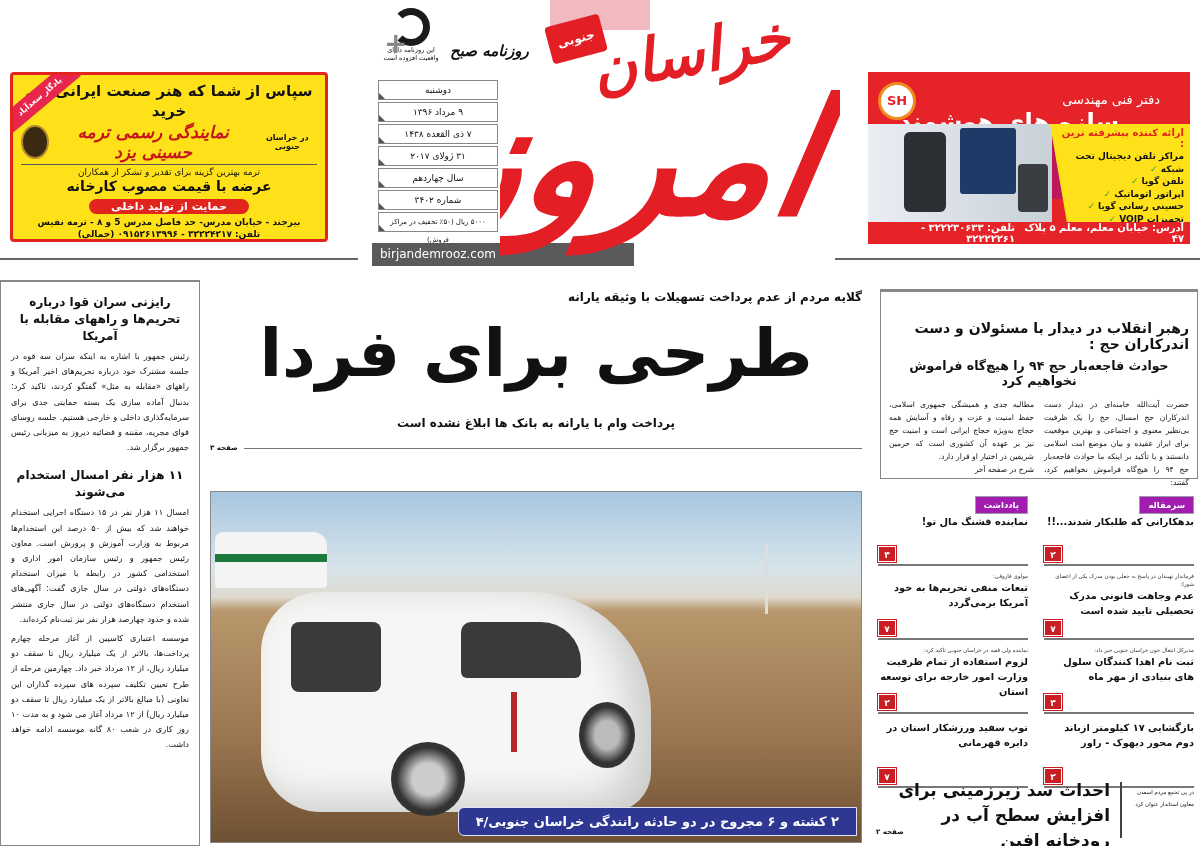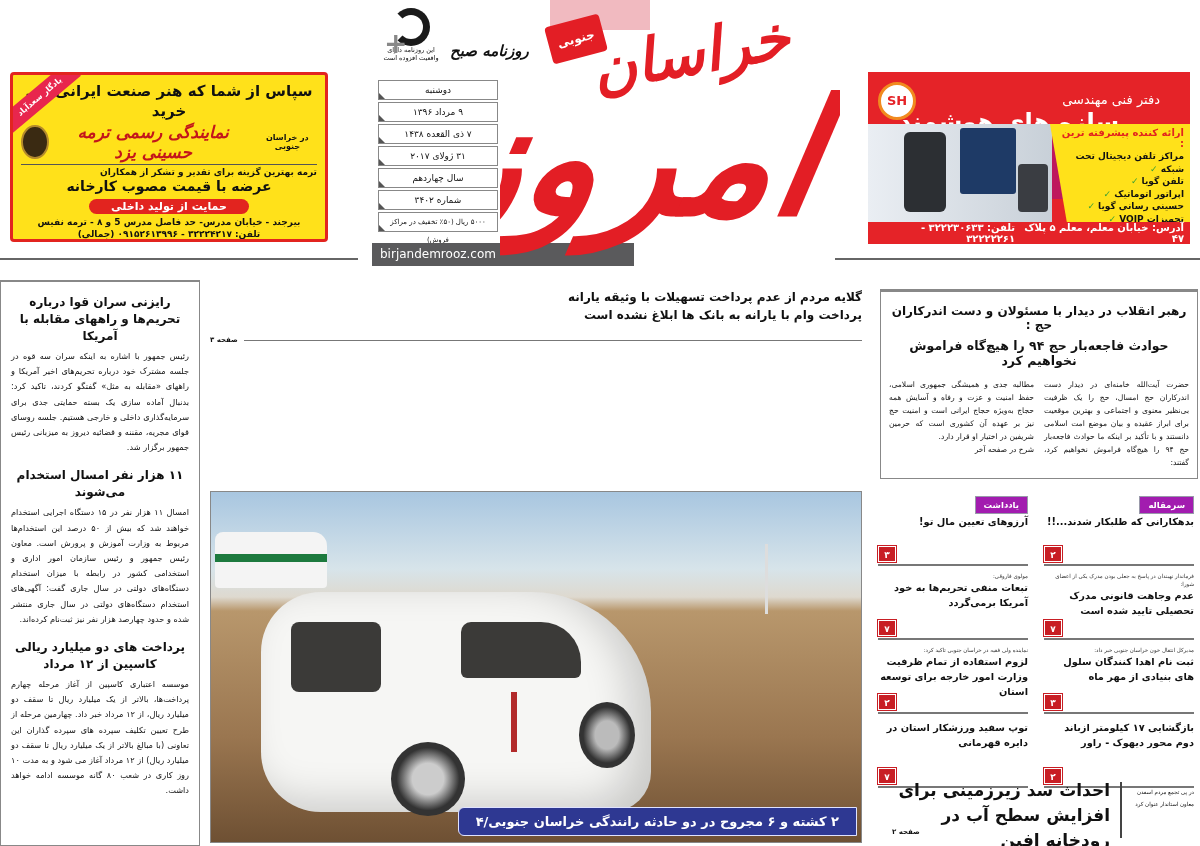--- a/index.html
+++ b/index.html
@@ -18,21 +18,21 @@
     position: absolute; left: -18px; top: 12px; width: 90px; height: 20px;
     background: #e8264d; color: #fff; font-size: 8px; font-weight: bold;
     transform: rotate(-40deg); line-height: 20px; text-align: center;
   }
   .ad-left .t1 { font-size: 15px; font-weight: bold; line-height: 20px; }
   .ad-left .brand-row { display: flex; align-items: center; justify-content: center; gap: 6px; height: 38px; margin-top: 2px; }
   .ad-left .brand-logo { width: 32px; height: 34px; border-radius: 50%; background: #3a2a12; border: 2px solid #b48a2c; }
   .ad-left .brand { font-family: "DejaVu Serif", serif; font-style: italic; font-weight: bold; font-size: 17px; color: #c3151b; }
   .ad-left .brand-sub { font-size: 8px; font-weight: bold; }
   .ad-left hr { border: none; border-top: 1px solid #555; margin: 3px 0 2px; }
-  .ad-left .t2 { font-size: 9px; font-weight: bold; text-align: right; }
+  .ad-left .t2 { font-size: 9px; font-weight: normal; }
   .ad-left .t3 { font-size: 14px; font-weight: bold; line-height: 18px; }
   .ad-left .pill { display: inline-block; background: #e2241f; color: #fff; font-size: 11px; font-weight: bold; padding: 1px 22px; border-radius: 10px; margin: 2px 0; }
   .ad-left .t4 { font-size: 9px; font-weight: bold; line-height: 12px; }
 
   .ad-right {
     left: 868px; top: 72px; width: 322px; height: 172px;
     background: #e52328; overflow: hidden; text-align: right; color: #fff;
   }
   .ad-right .office { font-size: 13px; text-align: right; padding-top: 20px; padding-right: 30px; }
   .ad-right .title { font-size: 24px; font-weight: bold; text-align: center; padding-right: 40px; line-height: 30px; }
@@ -79,42 +79,42 @@
 
   
   .left-col { left: 0; top: 280px; width: 200px; height: 566px; border: 1px solid #888; border-top: 2px solid #888; padding: 0 10px; text-align: right; }
   .left-col h3 { font-size: 12px; font-weight: bold; line-height: 17px; text-align: center; margin-top: 12px; }
   .left-col p { font-size: 8.2px; line-height: 15.2px; text-align: justify; margin-top: 4px; }
 
   
   .center { left: 210px; top: 282px; width: 652px; }
   .kicker { text-align: right; font-size: 12px; font-weight: bold; margin-top: 8px; }
   .headline { text-align: center; font-size: 66px; font-weight: bold; line-height: 92px; letter-spacing: 4px; margin-top: 4px; }
-  .subhead { text-align: right; font-size: 12px; font-weight: bold; margin-top: 4px; }
+  .subhead { text-align: center; font-size: 12px; font-weight: bold; margin-top: 16px; }
   .pageref-row { display: flex; align-items: center; gap: 6px; margin-top: 14px; direction: rtl; }
   .pageref-row .line { flex: 1; height: 1px; background: #777; }
   .pageref-row .ref { font-size: 7px; font-weight: bold; }
 
   .photo { left: 210px; top: 491px; width: 652px; height: 352px; overflow: hidden;
     background: linear-gradient(180deg, #a8c6e0 0%, #d7e4ea 22%, #ded9cf 30%, #b8976c 34%, #9a7650 70%, #6e5033 100%);
     border: 1px solid #888; }
   .photo .police { position: absolute; left: 4px; top: 40px; width: 112px; height: 56px; background: #f4f4f4; border-radius: 8px 14px 4px 4px; }
   .photo .police .stripe { position: absolute; left: 0; top: 22px; width: 112px; height: 8px; background: #1d7a3e; }
   .photo .pole { position: absolute; left: 554px; top: 52px; width: 3px; height: 70px; background: #ddd; }
   .photo .car { position: absolute; left: 50px; top: 100px; width: 390px; height: 220px; background: #f6f6f4; border-radius: 60px 120px 40px 60px; box-shadow: inset -20px -10px 40px rgba(0,0,0,.18); }
   .photo .car .win { position: absolute; left: 200px; top: 30px; width: 120px; height: 56px; background: #3b3a38; border-radius: 10px 40px 6px 6px; }
   .photo .car .rear { position: absolute; left: 30px; top: 30px; width: 90px; height: 70px; background: #3b3a38; border-radius: 8px; }
   .photo .car .wheel1 { position: absolute; left: 130px; top: 150px; width: 74px; height: 74px; border-radius: 50%; background: radial-gradient(#ccc 30%, #333 60%); }
   .photo .car .wheel2 { position: absolute; left: 318px; top: 110px; width: 56px; height: 66px; border-radius: 50%; background: radial-gradient(#bbb 30%, #333 60%); }
   .photo .car .blood { position: absolute; left: 250px; top: 100px; width: 6px; height: 60px; background: #b22a2a; }
   .caption { position: absolute; right: 4px; bottom: 6px; background: #2e3892; color: #fff; font-size: 13px; font-weight: bold; padding: 6px 17px; border-radius: 6px 0 0 6px; border: 1px solid #dfe2ff; }
 
   
   .feature { left: 880px; top: 289px; width: 318px; height: 190px; border: 1px solid #888; border-top: 3px solid #888; padding: 8px 8px; text-align: right; }
-  .feature .kick { font-size: 12px; font-weight: bold; text-align: center; margin-top: 4px; }
+  .feature .kick { font-size: 14px; font-weight: bold; text-align: right; margin-top: 20px; }
   .feature .title { font-size: 12.5px; font-weight: bold; text-align: center; margin-top: 6px; }
   .feature .cols { display: flex; gap: 10px; margin-top: 10px; }
   .feature .cols p { flex: 1; font-size: 7.6px; line-height: 13px; text-align: justify; }
   .feature .more { font-size: 7.5px; }
 
   .briefs { left: 872px; top: 493px; width: 326px; height: 272px; }
   .bcol { position: absolute; top: 0; width: 150px; text-align: right; }
   .bcol.r { right: 4px; }
   .bcol.l { right: 170px; }
   .section-tag { display: inline-block; background: #a21caf; color: #fff; font-size: 8.5px; font-weight: bold; padding: 3px 8px; border: 1px solid #99a; }
@@ -122,21 +122,21 @@
   .brief:first-of-type { margin-top: 0; }
   .brief .pre { font-size: 5.5px; color: #333; line-height: 8px; }
   .brief .ttl { font-size: 9.8px; font-weight: bold; line-height: 15px; }
   .brief .num { position: absolute; left: 0; bottom: 2px; width: 18px; height: 16px; background: #c81e24; color: #fff; font-size: 9px; font-weight: bold; text-align: center; line-height: 16px; border: 1px solid #fff; outline: 1px solid #c81e24; }
   .brief.first { height: 52px; }
 
   .bottom-story { left: 872px; top: 772px; width: 326px; height: 72px; }
   .bottom-story .mini { position: absolute; right: 4px; top: 14px; width: 66px; font-size: 5.5px; line-height: 12px; }
   .bottom-story .bar { position: absolute; right: 76px; top: 10px; width: 2px; height: 56px; background: #444; }
   .bottom-story .ttl { position: absolute; right: 88px; top: 6px; width: 232px; font-size: 17px; font-weight: bold; line-height: 25px; text-align: right; }
-  .bottom-story .ref { position: absolute; left: 20px; bottom: 8px; font-size: 7px; font-weight: bold; }
+  .bottom-story .ref { position: absolute; left: 4px; bottom: 8px; font-size: 7px; font-weight: bold; }
 </style>
 </head>
 <body>
 
 <div class="abs ad-left">
   <div class="ribbon">یادگار سعدآباد</div>
   <div class="t1">سپاس از شما که هنر صنعت ایرانی می خرید</div>
   <div class="brand-row">
     <span class="brand-sub">در خراسان جنوبی</span>
     <span class="brand">نمایندگی رسمی ترمه حسینی یزد</span>
@@ -202,26 +202,26 @@
 </div>
 
 <div class="abs mast-rule-l"></div>
 <div class="abs mast-rule-r"></div>
 
 <div class="abs left-col">
   <h3>رایزنی سران قوا درباره تحریم‌ها و راههای مقابله با آمریکا</h3>
   <p>رئیس جمهور با اشاره به اینکه سران سه قوه در جلسه مشترک خود درباره تحریم‌های اخیر آمریکا و راههای «مقابله به مثل» گفتگو کردند، تاکید کرد: بدنبال آماده سازی یک بسته حمایتی جدی برای سرمایه‌گذاری داخلی و خارجی هستیم. جلسه روسای قوای مجریه، مقننه و قضائیه دیروز به میزبانی رئیس جمهور برگزار شد.</p>
   <h3>۱۱ هزار نفر امسال استخدام می‌شوند</h3>
   <p>امسال ۱۱ هزار نفر در ۱۵ دستگاه اجرایی استخدام خواهند شد که بیش از ۵۰ درصد این استخدام‌ها مربوط به وزارت آموزش و پرورش است. معاون رئیس جمهور و رئیس سازمان امور اداری و استخدامی کشور در رابطه با میزان استخدام دستگاه‌های دولتی در سال جاری گفت: آگهی‌های استخدام دستگاه‌های دولتی در سال جاری منتشر شده و حدود چهارصد هزار نفر نیز ثبت‌نام کرده‌اند.</p>
-  <h3>پرداخت های دو میلیارد ریالی کاسپین از ۱۲ مرداد</h3>
   <p>موسسه اعتباری کاسپین از آغاز مرحله چهارم پرداخت‌ها، بالاتر از یک میلیارد ریال تا سقف دو میلیارد ریال، از ۱۲ مرداد خبر داد. چهارمین مرحله از طرح تعیین تکلیف سپرده های سپرده گذاران این تعاونی (با مبالغ بالاتر از یک میلیارد ریال تا سقف دو میلیارد ریال) از ۱۲ مرداد آغاز می شود و به مدت ۱۰ روز کاری در شعب ۸۰ گانه موسسه ادامه خواهد داشت.</p>
 </div>
 
 <div class="abs center">
   <div class="kicker">گلایه مردم از عدم پرداخت تسهیلات با وثیقه یارانه</div>
+  <div class="headline">طرحی برای فردا</div>
   <div class="subhead">پرداخت وام با یارانه به بانک ها ابلاغ نشده است</div>
   <div class="pageref-row">
     <span class="line"></span>
     <span class="ref">صفحه ۳</span>
   </div>
 </div>
 
 <div class="abs photo">
   <div class="police">
       <div class="stripe"></div>
@@ -268,21 +268,21 @@
     </div>
     <div class="brief">
       <div class="ttl">بازگشایی ۱۷ کیلومتر ازباند دوم محور دیهوک - راور</div>
       <span class="num">۲</span>
     </div>
   </div>
 
   <div class="bcol l">
     <span class="section-tag">یادداشت</span>
     <div class="brief first">
-      <div class="ttl">آرزوهای تعیین مال تو!</div>
+      <div class="ttl">نماینده قشنگ مال تو!</div>
       <span class="num">۳</span>
     </div>
     <div class="brief">
       <div class="pre">مولوی فاروقی:</div>
       <div class="ttl">تبعات منفی تحریم‌ها به خود آمریکا برمی‌گردد</div>
       <span class="num">۷</span>
     </div>
     <div class="brief">
       <div class="pre">نماینده ولی فقیه در خراسان جنوبی تاکید کرد:</div>
       <div class="ttl">لزوم استفاده از تمام ظرفیت وزارت امور خارجه برای توسعه استان</div>

